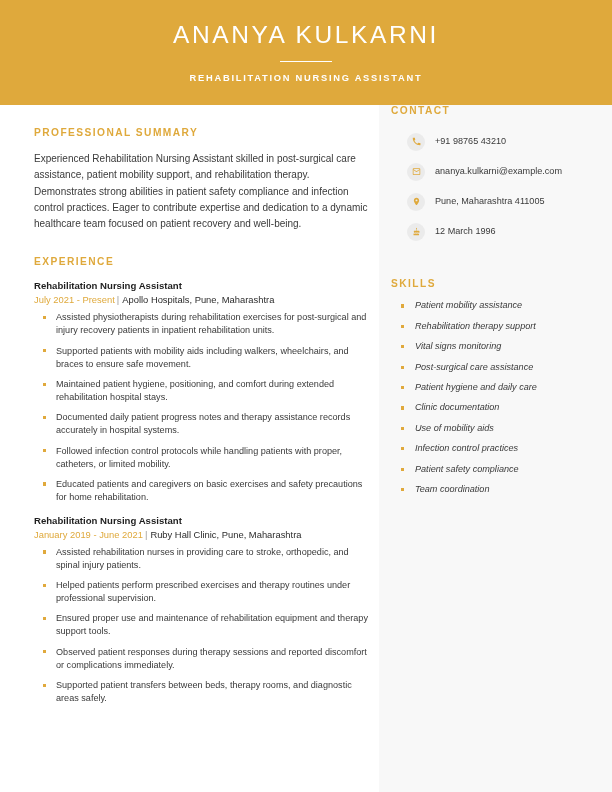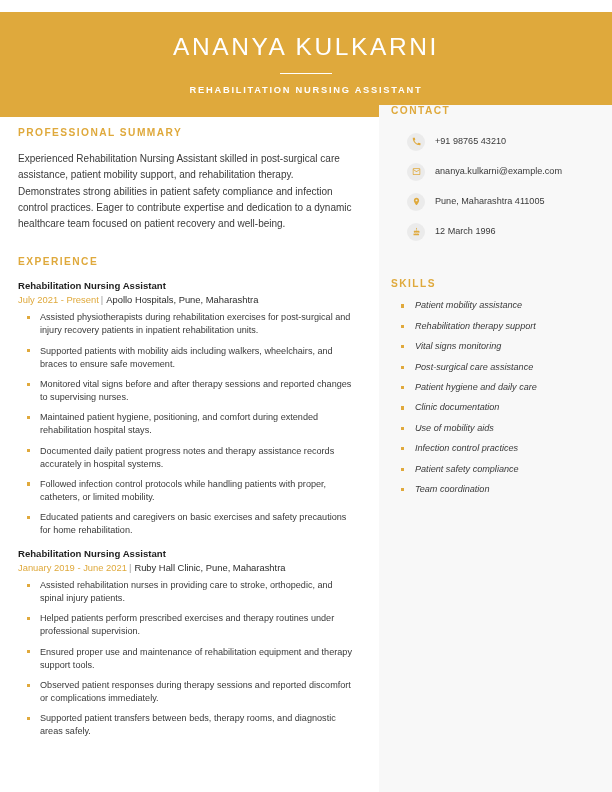--- a/index.html
+++ b/index.html
@@ -12,21 +12,21 @@
     height: 792px;
     font-family: "Liberation Sans", sans-serif;
     color: #3a3a3a;
     position: relative;
     overflow: hidden;
   }
 
   
   .header {
     position: absolute;
-    top: 12px; left: 0;
+    top: 0; left: 0;
     width: 612px;
     height: 105px;
     background: #dfa93c;
     display: flex;
     flex-direction: column;
     align-items: center;
     justify-content: center;
     box-sizing: border-box;
   }
   .header-name {
@@ -60,21 +60,21 @@
     left: 379px;
     width: 233px;
     height: 687px;
     background: #f8f8f8;
   }
 
   
   .main-col {
     position: absolute;
     top: 105px;
-    left: 0;
+    left: 16px;
     width: 379px;
     box-sizing: border-box;
     padding: 23px 22px 0 18px;
   }
 
   .section-title {
     color: #dfa93c;
     font-size: 10.2px;
     font-weight: bold;
     letter-spacing: 1.45px;
@@ -226,21 +226,20 @@
   <h2 class="section-title">EXPERIENCE</h2>
 
   <div class="job">
     <div class="job-title">Rehabilitation Nursing Assistant</div>
     <div class="job-meta">
       <span class="job-dates">July 2021 - Present</span><span class="job-sep">|</span><span class="job-company">Apollo Hospitals, Pune, Maharashtra</span>
     </div>
     <ul class="bullets">
       <li>Assisted physiotherapists during rehabilitation exercises for post-surgical and injury recovery patients in inpatient rehabilitation units.</li>
       <li>Supported patients with mobility aids including walkers, wheelchairs, and braces to ensure safe movement.</li>
-      <li>Monitored vital signs before and after therapy sessions and reported changes to supervising nurses.</li>
       <li>Maintained patient hygiene, positioning, and comfort during extended rehabilitation hospital stays.</li>
       <li>Documented daily patient progress notes and therapy assistance records accurately in hospital systems.</li>
       <li>Followed infection control protocols while handling patients with proper, catheters, or limited mobility.</li>
       <li>Educated patients and caregivers on basic exercises and safety precautions for home rehabilitation.</li>
     </ul>
   </div>
 
   <div class="job job-block-2">
     <div class="job-title">Rehabilitation Nursing Assistant</div>
     <div class="job-meta">

